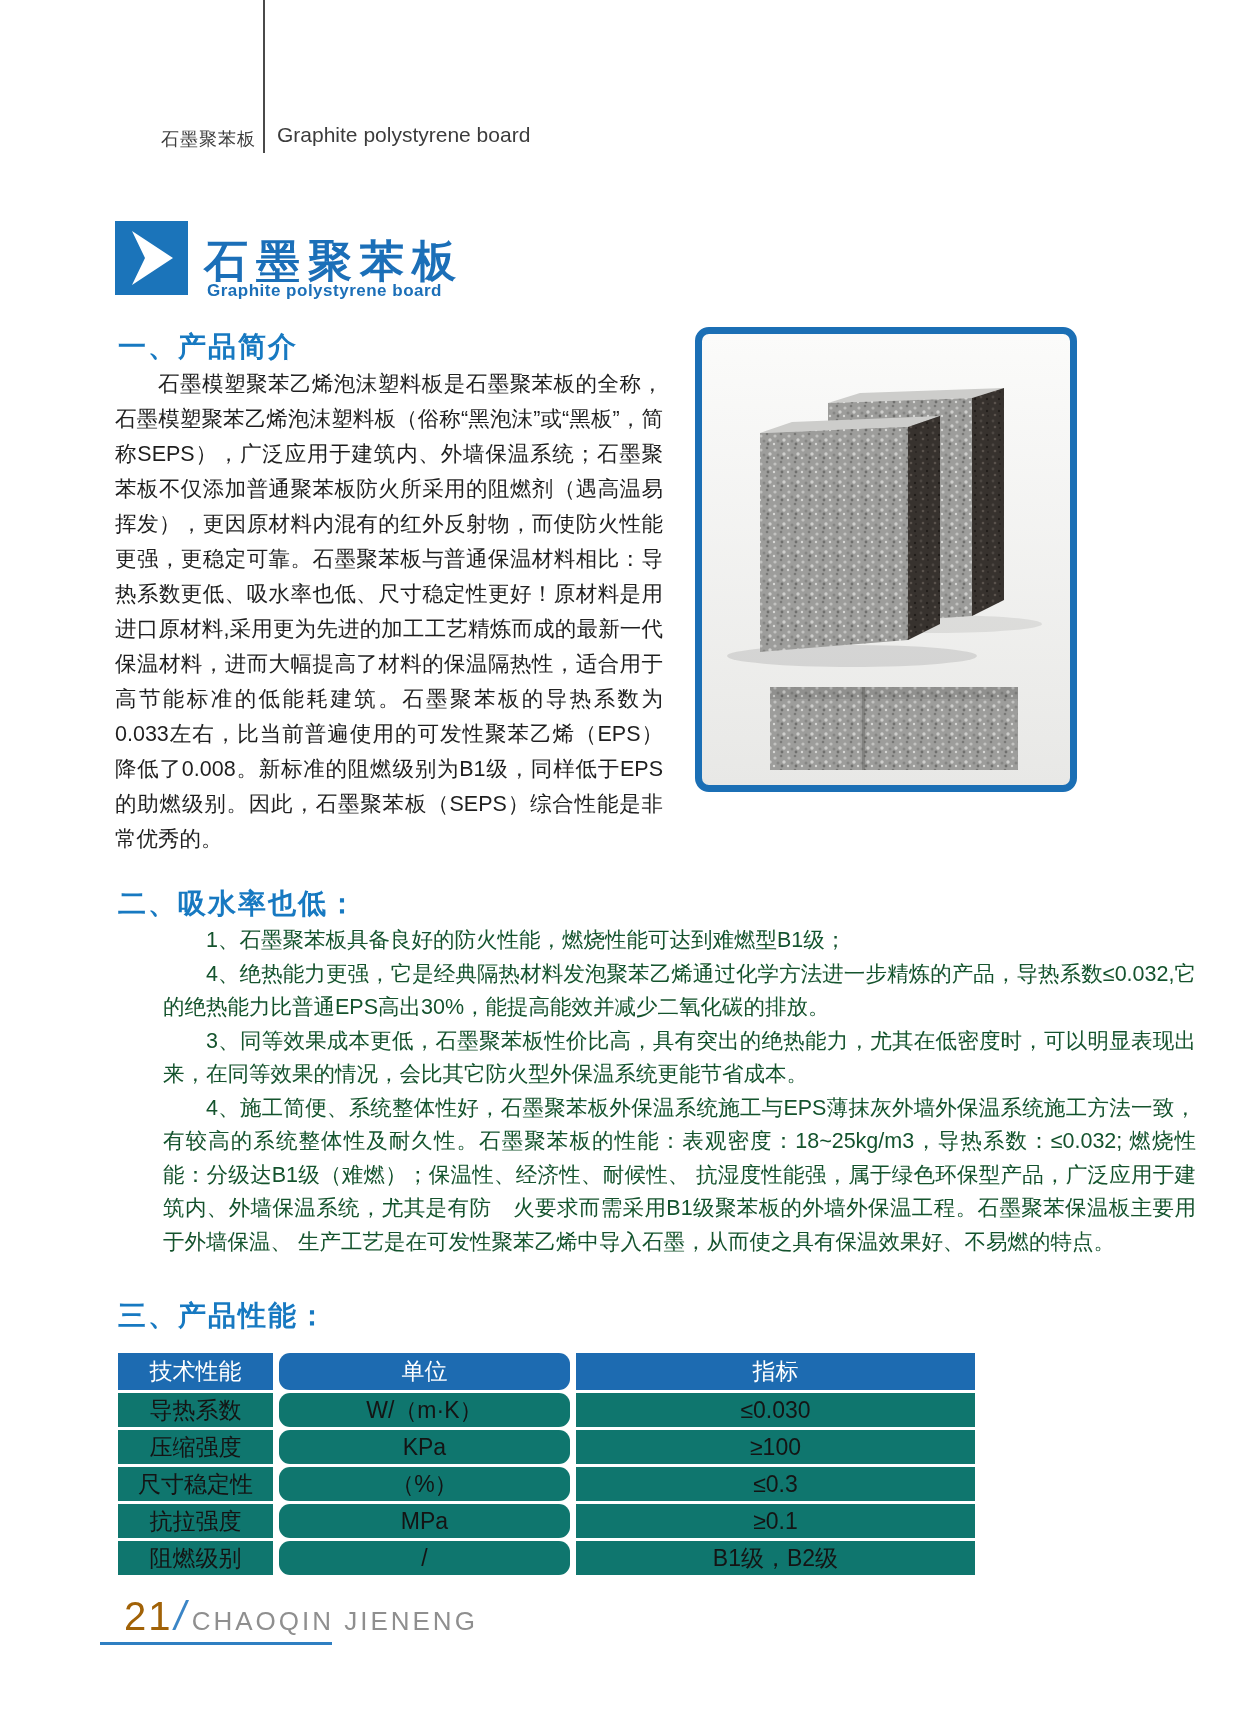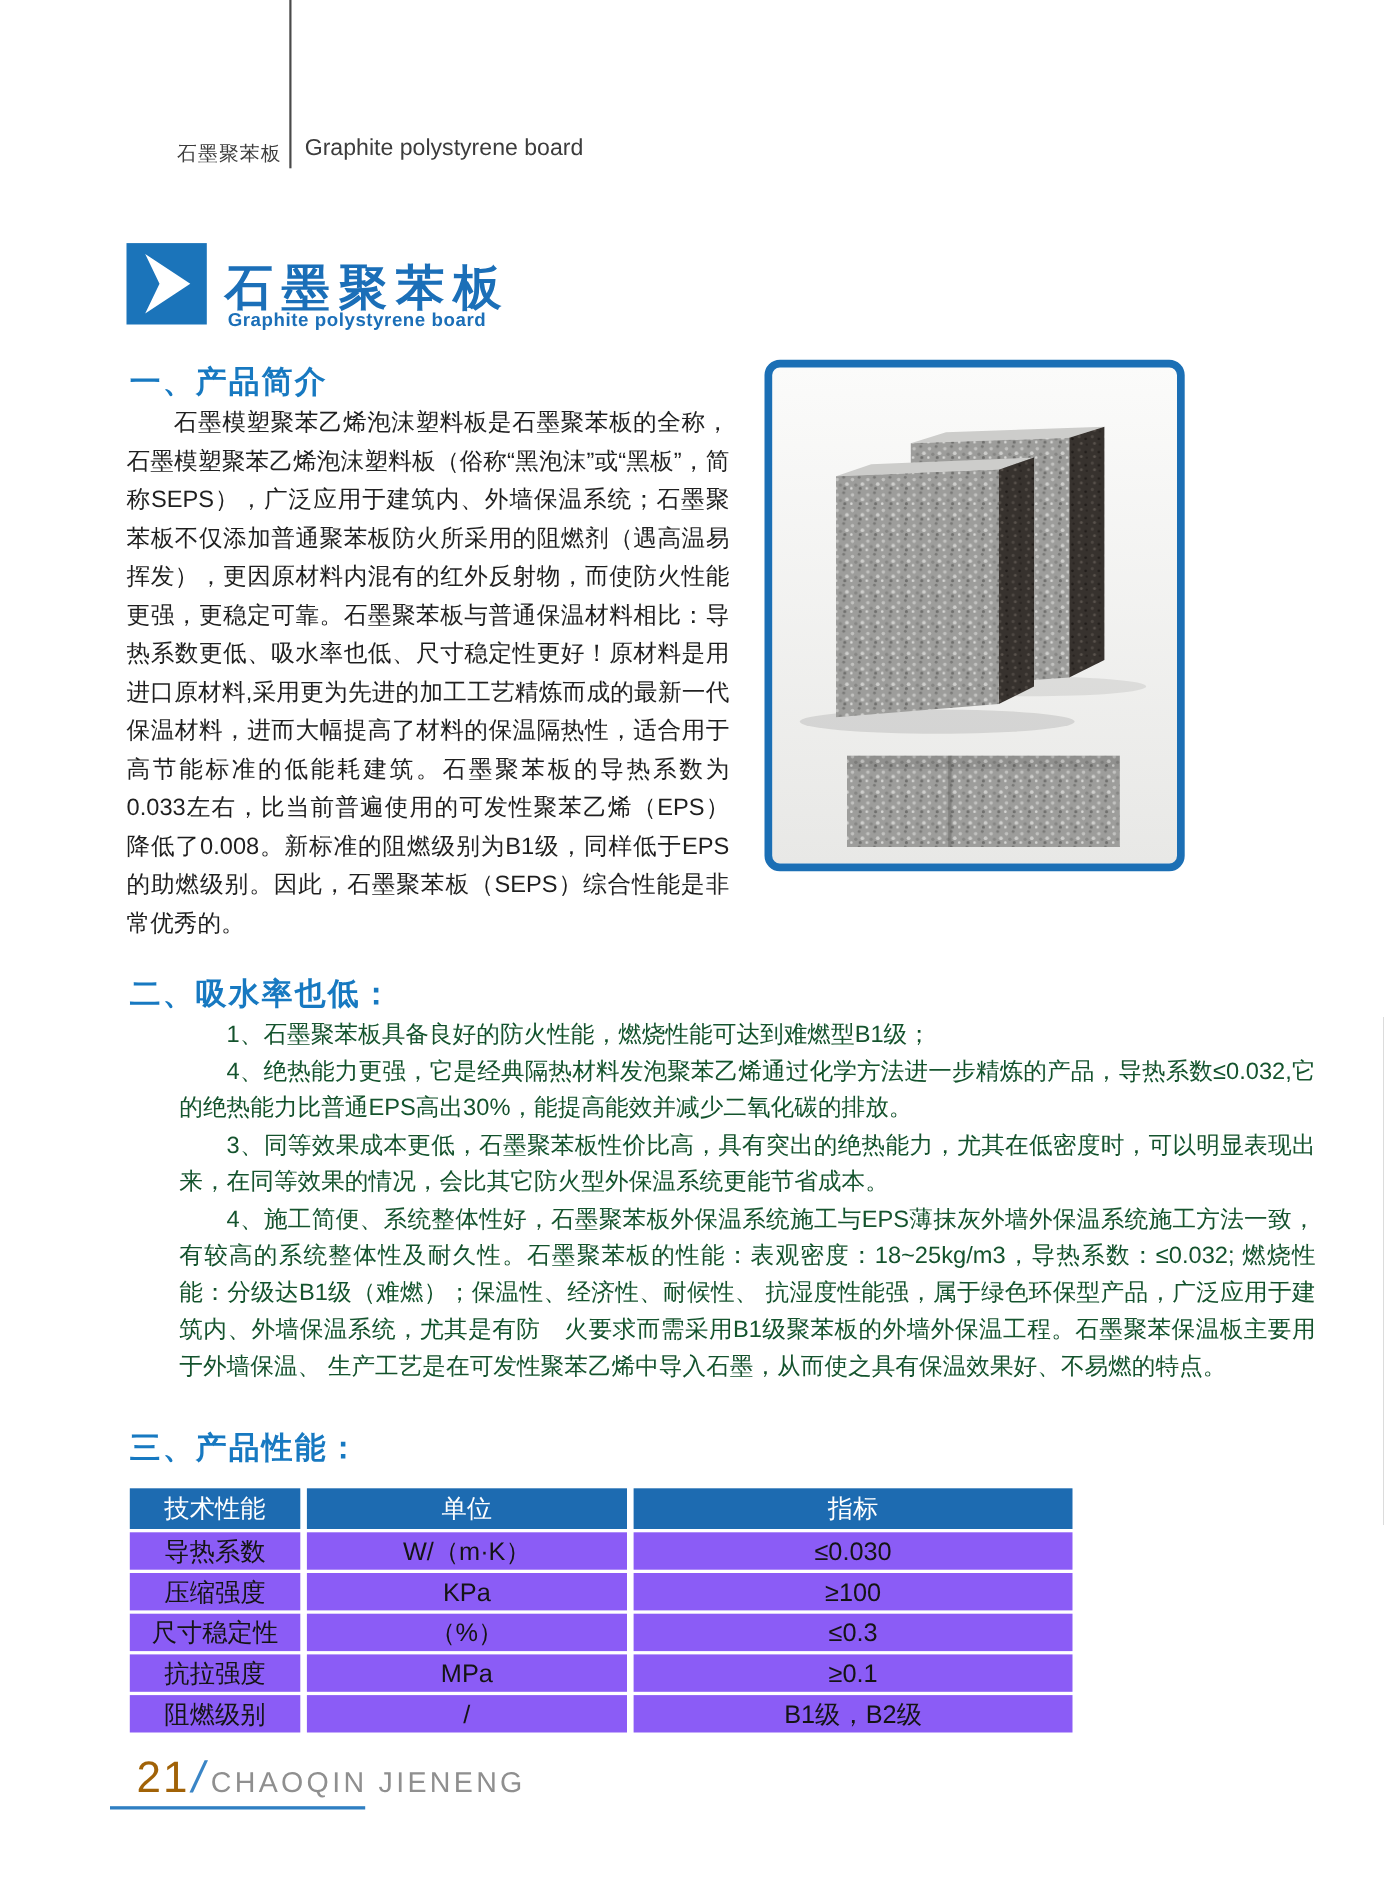--- a/index.html
+++ b/index.html
@@ -32,22 +32,22 @@
 
   
   .features { position:absolute; left:115px; top:924px; width:1033px; font-size:21.5px; line-height:33.5px; color:#14532d; text-align:justify;margin-left:48px; }
   .features p { text-indent:2em; }
 
   
   .ptable { position:absolute; left:118px; top:1353px; width:857px; }
   .trow { display:flex; gap:6px; margin-bottom:3px; }
   .trow .c { text-align:center; overflow:hidden; white-space:nowrap; }
   .thead .c { background:#1d6bb1; color:#ffffff; height:37px; line-height:37px; font-size:23px; }
-  .tdata .c { background:#8b5cf6; color:#141414; height:34px; line-height:34px; font-size:23px; }
-  .c1 { width:168px; } .c2 { width:316px; } .c3 { width:433px; }
+  .tdata .c { background:#0f766e; color:#141414; height:34px; line-height:34px; font-size:23px; }
+  .c1 { width:168px; } .c2 { width:316px;border-radius:11px; } .c3 { width:433px; }
 
   
   .footer { position:absolute; left:124px; top:1594px; display:flex; align-items:baseline; }
   .pageno { font-size:40px; color:#a16207; letter-spacing:2px; }
   .fslash { font-size:40px; color:#3a85c6; font-style:italic; margin:0 6px 0 2px; }
   .brand { font-size:26px; color:#8f8f8f; letter-spacing:3px; }
   .footer-rule { position:absolute; left:100px; top:1642px; width:232px; height:3px; background:#2f7fc2; }
 </style>
 </head>
 <body>

